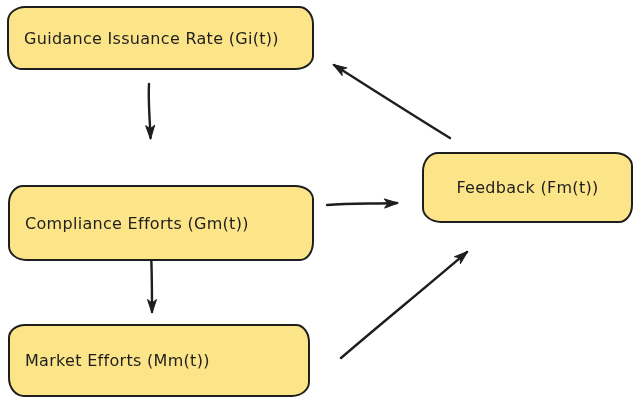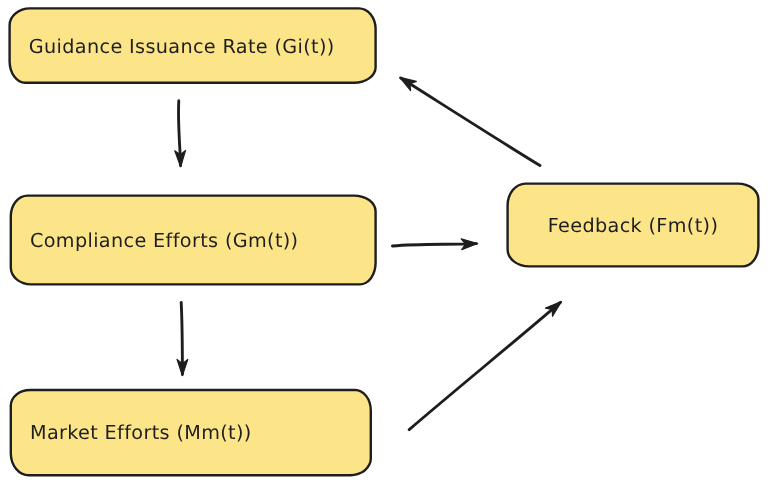--- a/index.html
+++ b/index.html
@@ -45,21 +45,21 @@
     letter-spacing: 0.3px;
     color: var(--text, #1e1e1e);
     white-space: nowrap;
   }
   
   .node-guidance {
     left: 7px; top: 6px; width: 307px; height: 64px;
     border-radius: 18px 15px 19px 14px / 15px 18px 14px 19px;
   }
   .node-compliance {
-    left: 8px; top: 162px; width: 306px; height: 76px;
+    left: 8px; top: 185px; width: 306px; height: 76px;
     border-radius: 15px 19px 14px 18px / 18px 14px 19px 15px;
   }
   .node-market {
     left: 8px; top: 324px; width: 302px; height: 73px;
     border-radius: 17px 14px 18px 16px / 14px 18px 15px 19px;
   }
   .node-feedback {
     left: 422px; top: 152px; width: 211px; height: 71px;
     justify-content: center;
     padding: 0 8px;

